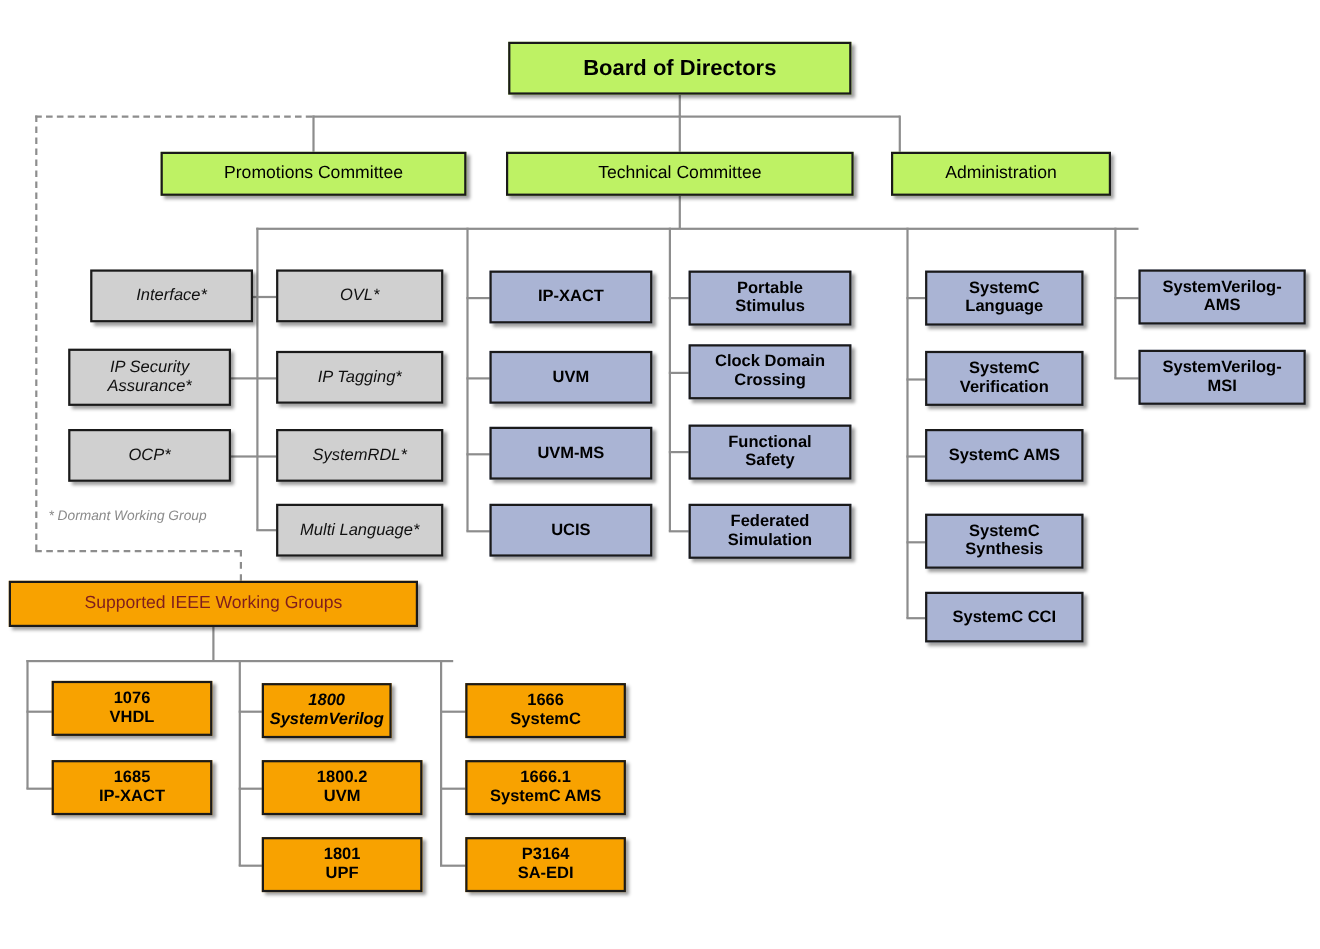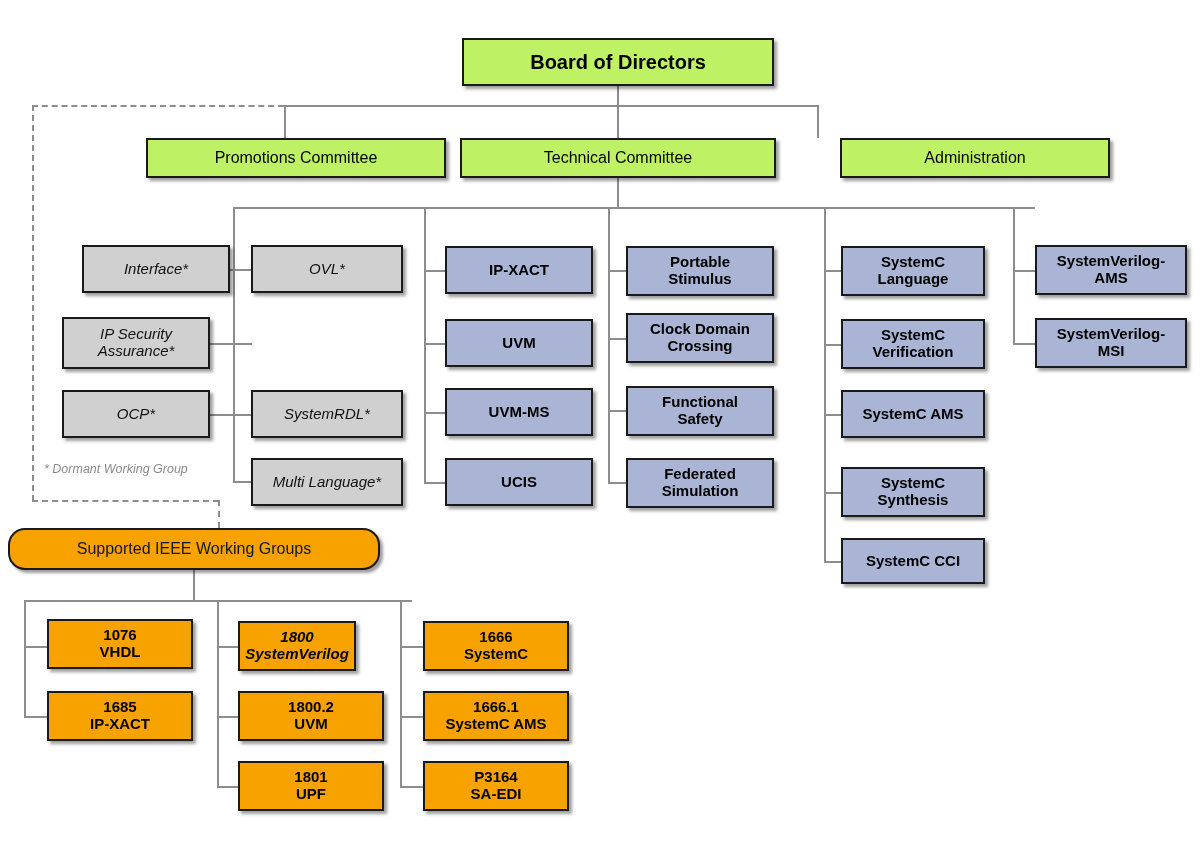--- a/index.html
+++ b/index.html
@@ -28,21 +28,21 @@
   }
   .blue{background:#bef264;}
   .slate{background:#aab4d4;}
   .gray{background:#d0d0d0;}
   .orange{background:#f8a200;}
 
   .t-top{font-size:20px;font-weight:bold;color:#000;}
   .t-reg{font-size:16px;font-weight:normal;color:#000;}
   .t-bold{font-size:15px;font-weight:bold;color:#000;}
   .t-ital{font-size:15px;font-weight:normal;font-style:italic;color:#111;}
-  .t-org-head{font-size:16px;font-weight:normal;color:#0f172a;border-radius:17px;}
+  .t-org-head{font-size:16px;font-weight:normal;color:#7f1d1d;}
   .t-org{font-size:15px;font-weight:bold;color:#000;}
 
   .note{
     position:absolute;
     font-size:12.5px;
     font-style:italic;
     color:#8a8a8a;
     white-space:nowrap;
     z-index:4;
   }
@@ -111,32 +111,33 @@
   <div class="ln lnh" style="left:217px;top:716px;width:22px;"></div>
   <div class="ln lnh" style="left:217px;top:786px;width:22px;"></div>
 
   <div class="ln lnv" style="left:400px;top:600px;height:187px;"></div>
   <div class="ln lnh" style="left:400px;top:646px;width:24px;"></div>
   <div class="ln lnh" style="left:400px;top:716px;width:24px;"></div>
   <div class="ln lnh" style="left:400px;top:786px;width:24px;"></div>
 
   <div class="box blue t-top" style="left:462px;top:38px;width:312px;height:48px;">Board of Directors</div>
 
-  <div class="box blue t-reg" style="left:146px;top:138px;width:300px;height:40px;">Promotions Committee</div>
+  <div class="box blue t-reg" style="left:146px;top:138px;width:278px;height:40px;">Promotions Committee</div>
   <div class="box blue t-reg" style="left:460px;top:138px;width:316px;height:40px;">Technical Committee</div>
-  <div class="box blue t-reg" style="left:840px;top:138px;width:270px;height:40px;">Administration</div>
+  <div class="box blue t-reg" style="left:810px;top:138px;width:200px;height:40px;">Administration</div>
 
   <div class="box gray t-ital" style="left:62px;top:245px;width:148px;height:48px;margin-left:20px;">Interface*</div>
   <div class="box gray t-ital" style="left:62px;top:317px;width:148px;height:52px;">IP Security
 Assurance*</div>
   <div class="box gray t-ital" style="left:62px;top:390px;width:148px;height:48px;">OCP*</div>
 
   <div class="note" style="left:44px;top:462px;">* Dormant Working Group</div>
 
   <div class="box gray t-ital" style="left:251px;top:245px;width:152px;height:48px;">OVL*</div>
+  <div class="box gray t-ital" style="left:251px;top:319px;width:152px;height:48px;">IP Tagging*</div>
   <div class="box gray t-ital" style="left:251px;top:390px;width:152px;height:48px;">SystemRDL*</div>
   <div class="box gray t-ital" style="left:251px;top:458px;width:152px;height:48px;">Multi Language*</div>
 
   <div class="box slate t-bold" style="left:445px;top:246px;width:148px;height:48px;">IP-XACT</div>
   <div class="box slate t-bold" style="left:445px;top:319px;width:148px;height:48px;">UVM</div>
   <div class="box slate t-bold" style="left:445px;top:388px;width:148px;height:48px;">UVM-MS</div>
   <div class="box slate t-bold" style="left:445px;top:458px;width:148px;height:48px;">UCIS</div>
 
   <div class="box slate t-bold" style="left:626px;top:246px;width:148px;height:50px;">Portable
 Stimulus</div>

